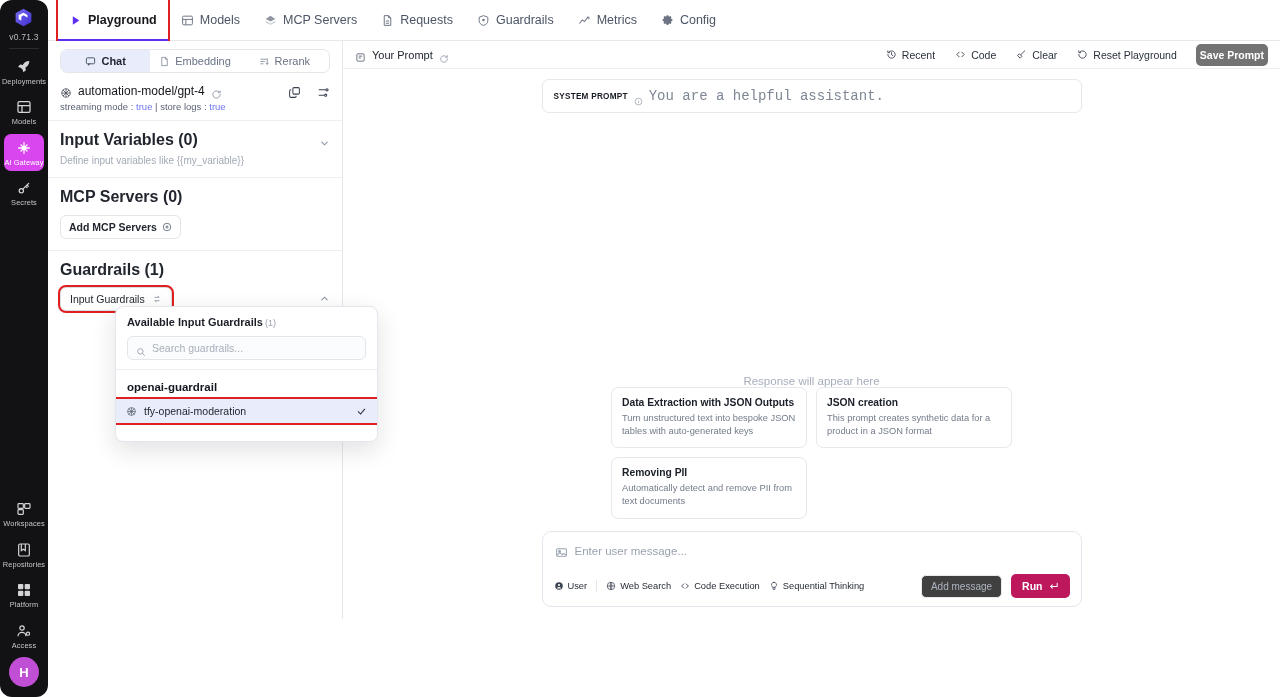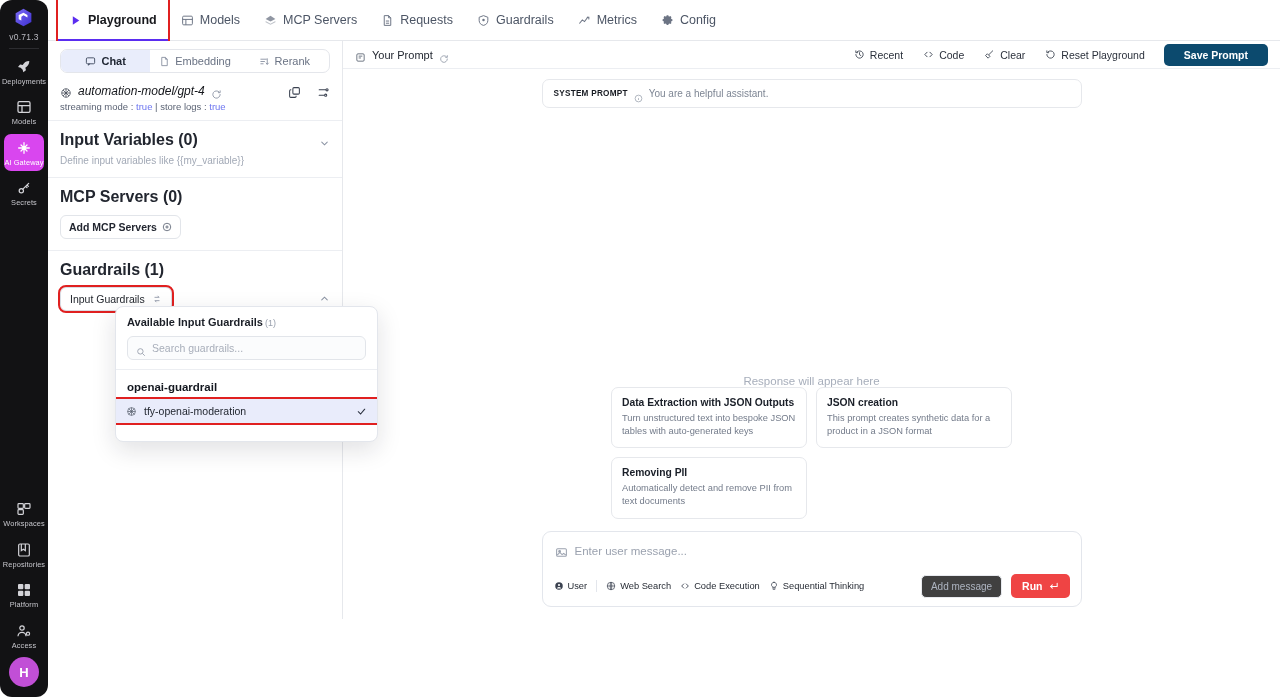--- a/index.html
+++ b/index.html
@@ -92,21 +92,21 @@
   .seg {
     flex:1 1 0; display:flex; align-items:center; justify-content:center; gap:5px;
     font-size: 11px; color:#6a7384; cursor:pointer;
   }
   .seg .sg-ico{ width:11px;height:11px;display:block;color:#8b93a3;}
   .seg.active { background:#e9edfb; color:#1d2431; font-weight:600; }
   .seg.active .sg-ico{color:#3f4a5f;}
 
   .model-row {
     padding: 4px 12px 3px 12px;
-    display:flex; align-items:center; gap:6px;font-style:italic;
+    display:flex; align-items:center; gap:6px;
   }
   .model-row .mdl-ico{width:12px;height:12px;display:block;color:#3d4452;}
   .model-name { font-size: 12px; color:#14161b; font-weight:500; }
   .model-row .refresh { width:11px;height:11px;display:block;color:#8e96a6; }
   .model-row .gap { flex:1 1 auto; }
   .model-row .ract { width:13px;height:13px;display:block;color:#3a4150;cursor:pointer;margin-left:10px;}
   .meta-row { padding: 0 12px 8px 12px; font-size: 9.5px; color:#8b93a3; }
   .meta-row b { color:#5b6374; font-weight: 400; }
   .meta-row .tv { color:#6d76f0; }
 
@@ -174,33 +174,33 @@
   #prompt-bar .pb-ico { width:11px;height:11px;display:block;color:#5d6574; }
   #prompt-bar .pb-title { font-size: 11px; color:#222731; font-weight:500; }
   #prompt-bar .pb-refresh { width:10px;height:10px;display:block;color:#98a0ad; }
   #prompt-bar .gap { flex:1 1 auto; }
   .tbtn {
     display:flex; align-items:center; gap:5px; font-size: 10.5px; color:#2b313c;
     padding: 3px 7px; border-radius:5px; cursor:pointer;
   }
   .tbtn .tb-ico { width:11px;height:11px;display:block;color:#444b58; }
   .btn-dark {
-    background:#0c4a6e; color:#fff; font-size:10.5px; font-weight:600;
-    border-radius:5px; padding: 5px 20px; cursor:pointer; margin-left: 6px;
+    background:#737373; color:#fff; font-size:10.5px; font-weight:600;
+    border-radius:5px; padding: 5px 4px; cursor:pointer; margin-left: 6px;
   }
 
   #convo { flex:1 1 auto; overflow:hidden; padding: 10px 0 0 0; display:flex; flex-direction:column; min-height:0;}
   .sysprompt {
     margin: 0 auto; width: 540px;
     border:1px solid #e6e8ec; border-radius:7px; background:#fff;
     padding: 8px 11px; display:flex; align-items:center; gap:6px;
   }
   .sp-label { font-size: 8.2px; font-weight:700; color:#171b22; letter-spacing:.25px; }
   .sp-info { width:9px;height:9px;display:block;color:#9aa1ae; }
-  .sp-text { font-size: 10px; color:#7e8694; }
+  .sp-text { font-size: 14px; color:#7e8694;font-family:Liberation Mono, monospace; }
 
   .resp-area { flex:1 1 auto; display:flex; align-items:flex-end; justify-content:center; }
   .resp-text { font-size: 11.5px; color:#a7aebb; }
 
   .cards {
     display:grid; grid-template-columns: 196px 196px; gap: 9px;
     margin: 0 auto 12px auto; width: 401px;
   }
   .card {
     border:1px solid #e6e8ec; border-radius:7px; background:#fff;
@@ -220,21 +220,21 @@
   .comp-bot { display:flex; align-items:center; gap:9px; }
   .chip { display:flex; align-items:center; gap:4px; font-size: 9.3px; color:#272c35; cursor:pointer; }
   .chip .c-ico { width:10px;height:10px;display:block;color:#3b4250; }
   .vdiv { width:1px; height:12px; background:#e3e6ec; }
   .comp-bot .gap { flex:1 1 auto; }
   .btn-ghost {
     font-size: 10px; color:#adb4c0; border:1px solid #e8eaef; border-radius:5px;
     padding: 5px 9px; background:#404040; cursor:pointer;
   }
   .btn-run {
-    background:#ef4444; color:#fff; font-size:10.5px; font-weight:600;
+    background:#be185d; color:#fff; font-size:10.5px; font-weight:600;
     border-radius:5px; padding: 6px 11px; cursor:pointer;
     display:flex; align-items:center; gap:5px;
   }
 </style>
 </head>
 <body>
 
 <div id="rail">
   <div class="logo-wrap">
     <div class="logo">

